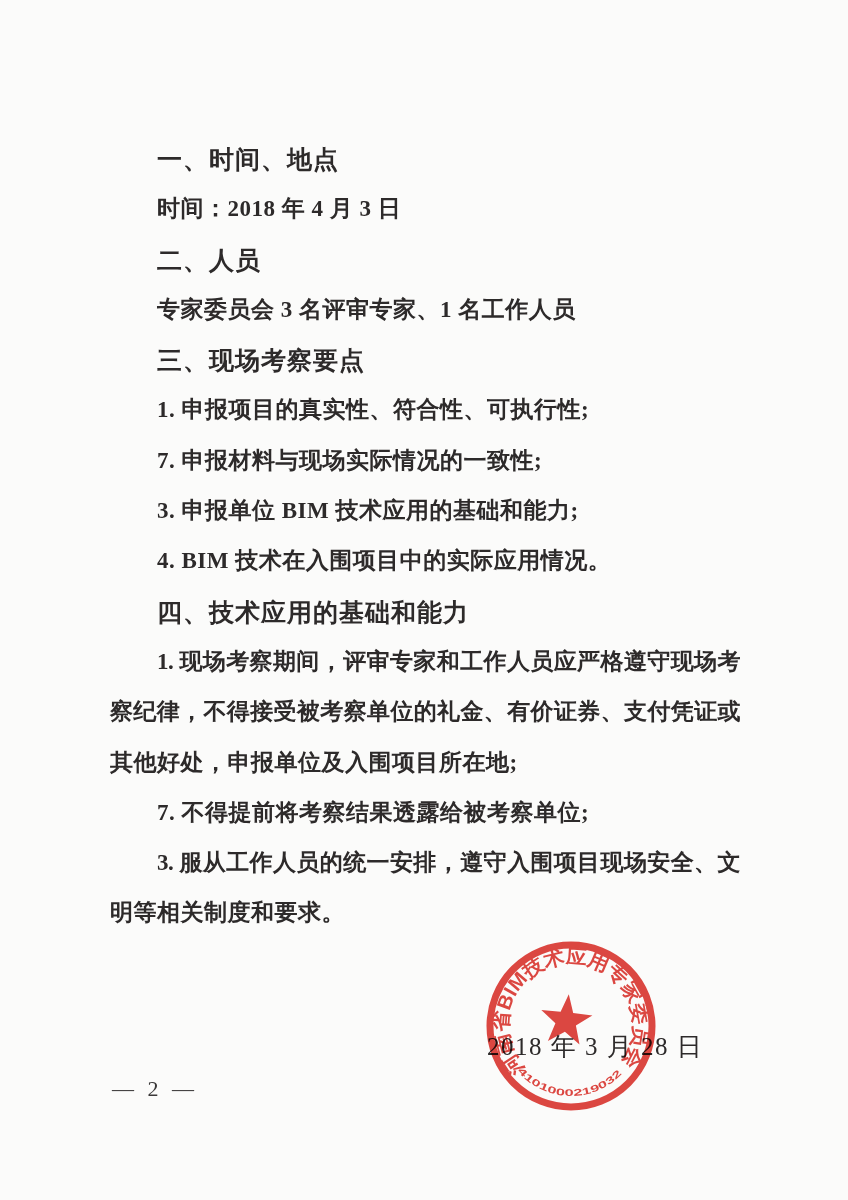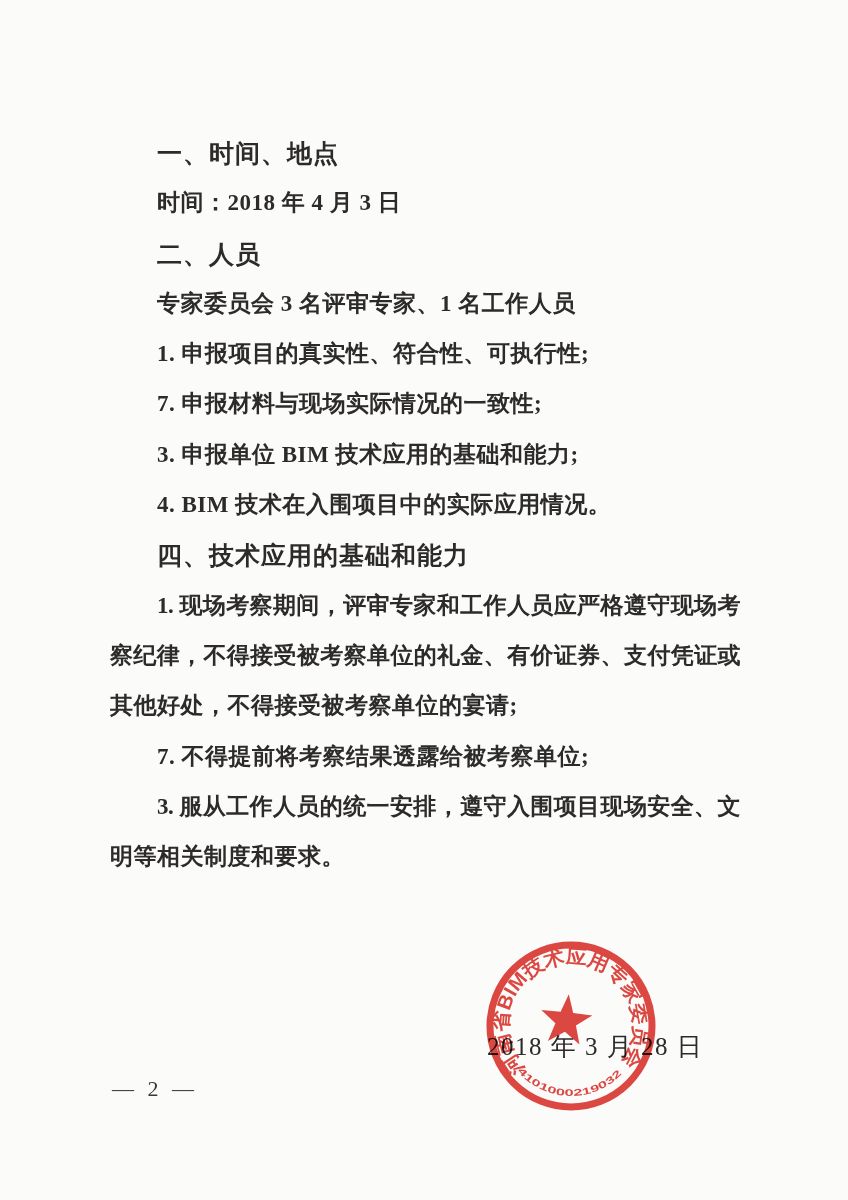--- a/index.html
+++ b/index.html
@@ -11,21 +11,21 @@
     height: 1200px;
     position: relative;
     background: #fbfbfa;
     font-family: "Liberation Serif", serif;
     color: #2d2a2a;
     overflow: hidden;
   }
   .doc-body {
     position: absolute;
     left: 110px;
-    top: 128px;
+    top: 134px;
     width: 630px;
   }
   .line {
     height: 50.3px;
     line-height: 50.3px;
     font-size: 23px;
     letter-spacing: 0.5px;
     white-space: nowrap;
     font-weight: bold;
   }
@@ -70,28 +70,29 @@
   }
 </style>
 </head>
 <body>
 
 <div class="doc-body">
   <div class="line h indent">一、时间、地点</div>
   <div class="line indent">时间：2018 年 4 月 3 日</div>
   <div class="line h indent">二、人员</div>
   <div class="line indent">专家委员会 3 名评审专家、1 名工作人员</div>
+  <div class="line h indent">三、现场考察要点</div>
   <div class="line indent">1.  申报项目的真实性、符合性、可执行性;</div>
   <div class="line indent">7.  申报材料与现场实际情况的一致性;</div>
   <div class="line indent">3.  申报单位 BIM 技术应用的基础和能力;</div>
   <div class="line indent">4.  BIM 技术在入围项目中的实际应用情况。</div>
   <div class="line h indent">四、技术应用的基础和能力</div>
   <div class="line indent justify">1. 现场考察期间，评审专家和工作人员应严格遵守现场考</div>
   <div class="line justify">察纪律，不得接受被考察单位的礼金、有价证券、支付凭证或</div>
-  <div class="line">其他好处，不得接受被考察单位的宴请;</div>
+  <div class="line">其他好处，申报单位及入围项目所在地;</div>
   <div class="line indent">7. 不得提前将考察结果透露给被考察单位;</div>
   <div class="line indent justify">3. 服从工作人员的统一安排，遵守入围项目现场安全、文</div>
   <div class="line">明等相关制度和要求。</div>
 </div>
 
 <div class="doc-date">2018 年 3 月 28 日</div>
 
 <div class="page-number">— 2 —</div>
 
 <svg class="stamp" viewBox="0 0 178 180" xmlns="http://www.w3.org/2000/svg">

